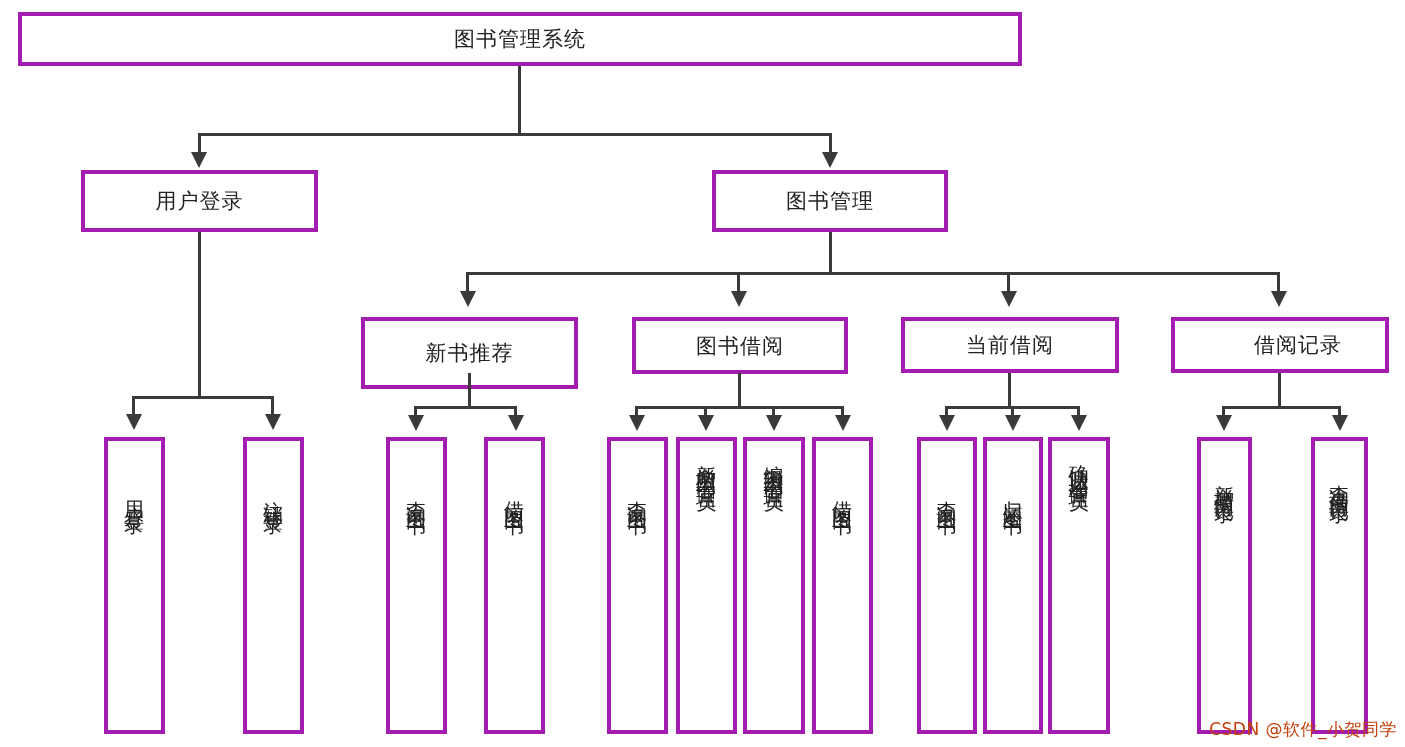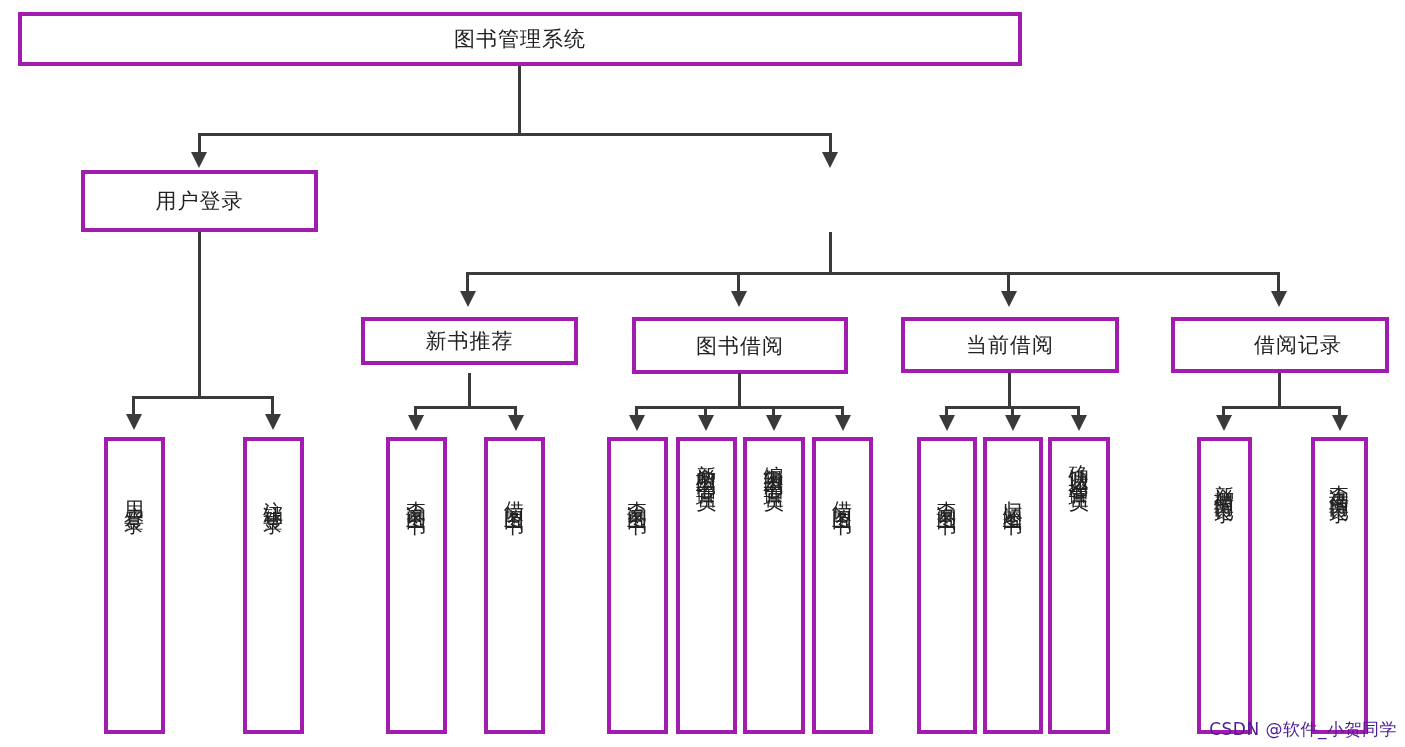--- a/index.html
+++ b/index.html
@@ -59,21 +59,21 @@
     height: 0;
     border-left: 8px solid transparent;
     border-right: 8px solid transparent;
     border-top: 16px solid #3a3a3a;
   }
   #watermark {
     position: absolute;
     right: 8px;
     bottom: 6px;
     font-size: 17px;
-    color: #4c1d95;
+    color: #c2410c;
     letter-spacing: 0.5px;
     white-space: nowrap;
     pointer-events: none;
   }
 </style>
 </head>
 <body>
 
 <div id="canvas">
 
@@ -88,40 +88,43 @@
   <div class="conn vline" style="left:198px; top:133px; height:22px;"></div>
   <div class="arrow" style="left:191px; top:152px;"></div>
 
   <div class="conn vline" style="left:829px; top:133px; height:22px;"></div>
   <div class="arrow" style="left:822px; top:152px;"></div>
 
   <div class="node h" style="left:81px; top:170px; width:237px; height:62px;">
     <span>用户登录</span>
   </div>
 
+  <div class="node h" style="left:712px; top:170px; width:236px; height:62px;">
+    <span>图书管理</span>
+  </div>
 
   <div class="conn vline" style="left:198px; top:232px; height:166px;"></div>
   <div class="conn hline" style="left:132px; top:396px; width:141px;"></div>
   <div class="conn vline" style="left:132px; top:396px; height:20px;"></div>
   <div class="arrow" style="left:126px; top:414px;"></div>
   <div class="conn vline" style="left:271px; top:396px; height:20px;"></div>
   <div class="arrow" style="left:265px; top:414px;"></div>
 
   <div class="conn vline" style="left:829px; top:232px; height:42px;"></div>
   <div class="conn hline" style="left:466px; top:272px; width:814px;"></div>
   <div class="conn vline" style="left:466px; top:272px; height:22px;"></div>
   <div class="arrow" style="left:460px; top:291px;"></div>
   <div class="conn vline" style="left:737px; top:272px; height:22px;"></div>
   <div class="arrow" style="left:731px; top:291px;"></div>
   <div class="conn vline" style="left:1007px; top:272px; height:22px;"></div>
   <div class="arrow" style="left:1001px; top:291px;"></div>
   <div class="conn vline" style="left:1277px; top:272px; height:22px;"></div>
   <div class="arrow" style="left:1271px; top:291px;"></div>
 
-  <div class="node h" style="left:361px; top:317px; width:217px; height:48px;">
+  <div class="node h" style="left:361px; top:317px; width:217px; height:72px;">
     <span>新书推荐</span>
   </div>
   <div class="node h" style="left:632px; top:317px; width:216px; height:57px;">
     <span>图书借阅</span>
   </div>
   <div class="node h" style="left:901px; top:317px; width:218px; height:56px;">
     <span>当前借阅</span>
   </div>
   <div class="node h" style="left:1171px; top:317px; width:218px; height:56px;padding-left:36px;">
     <span>借阅记录</span>

